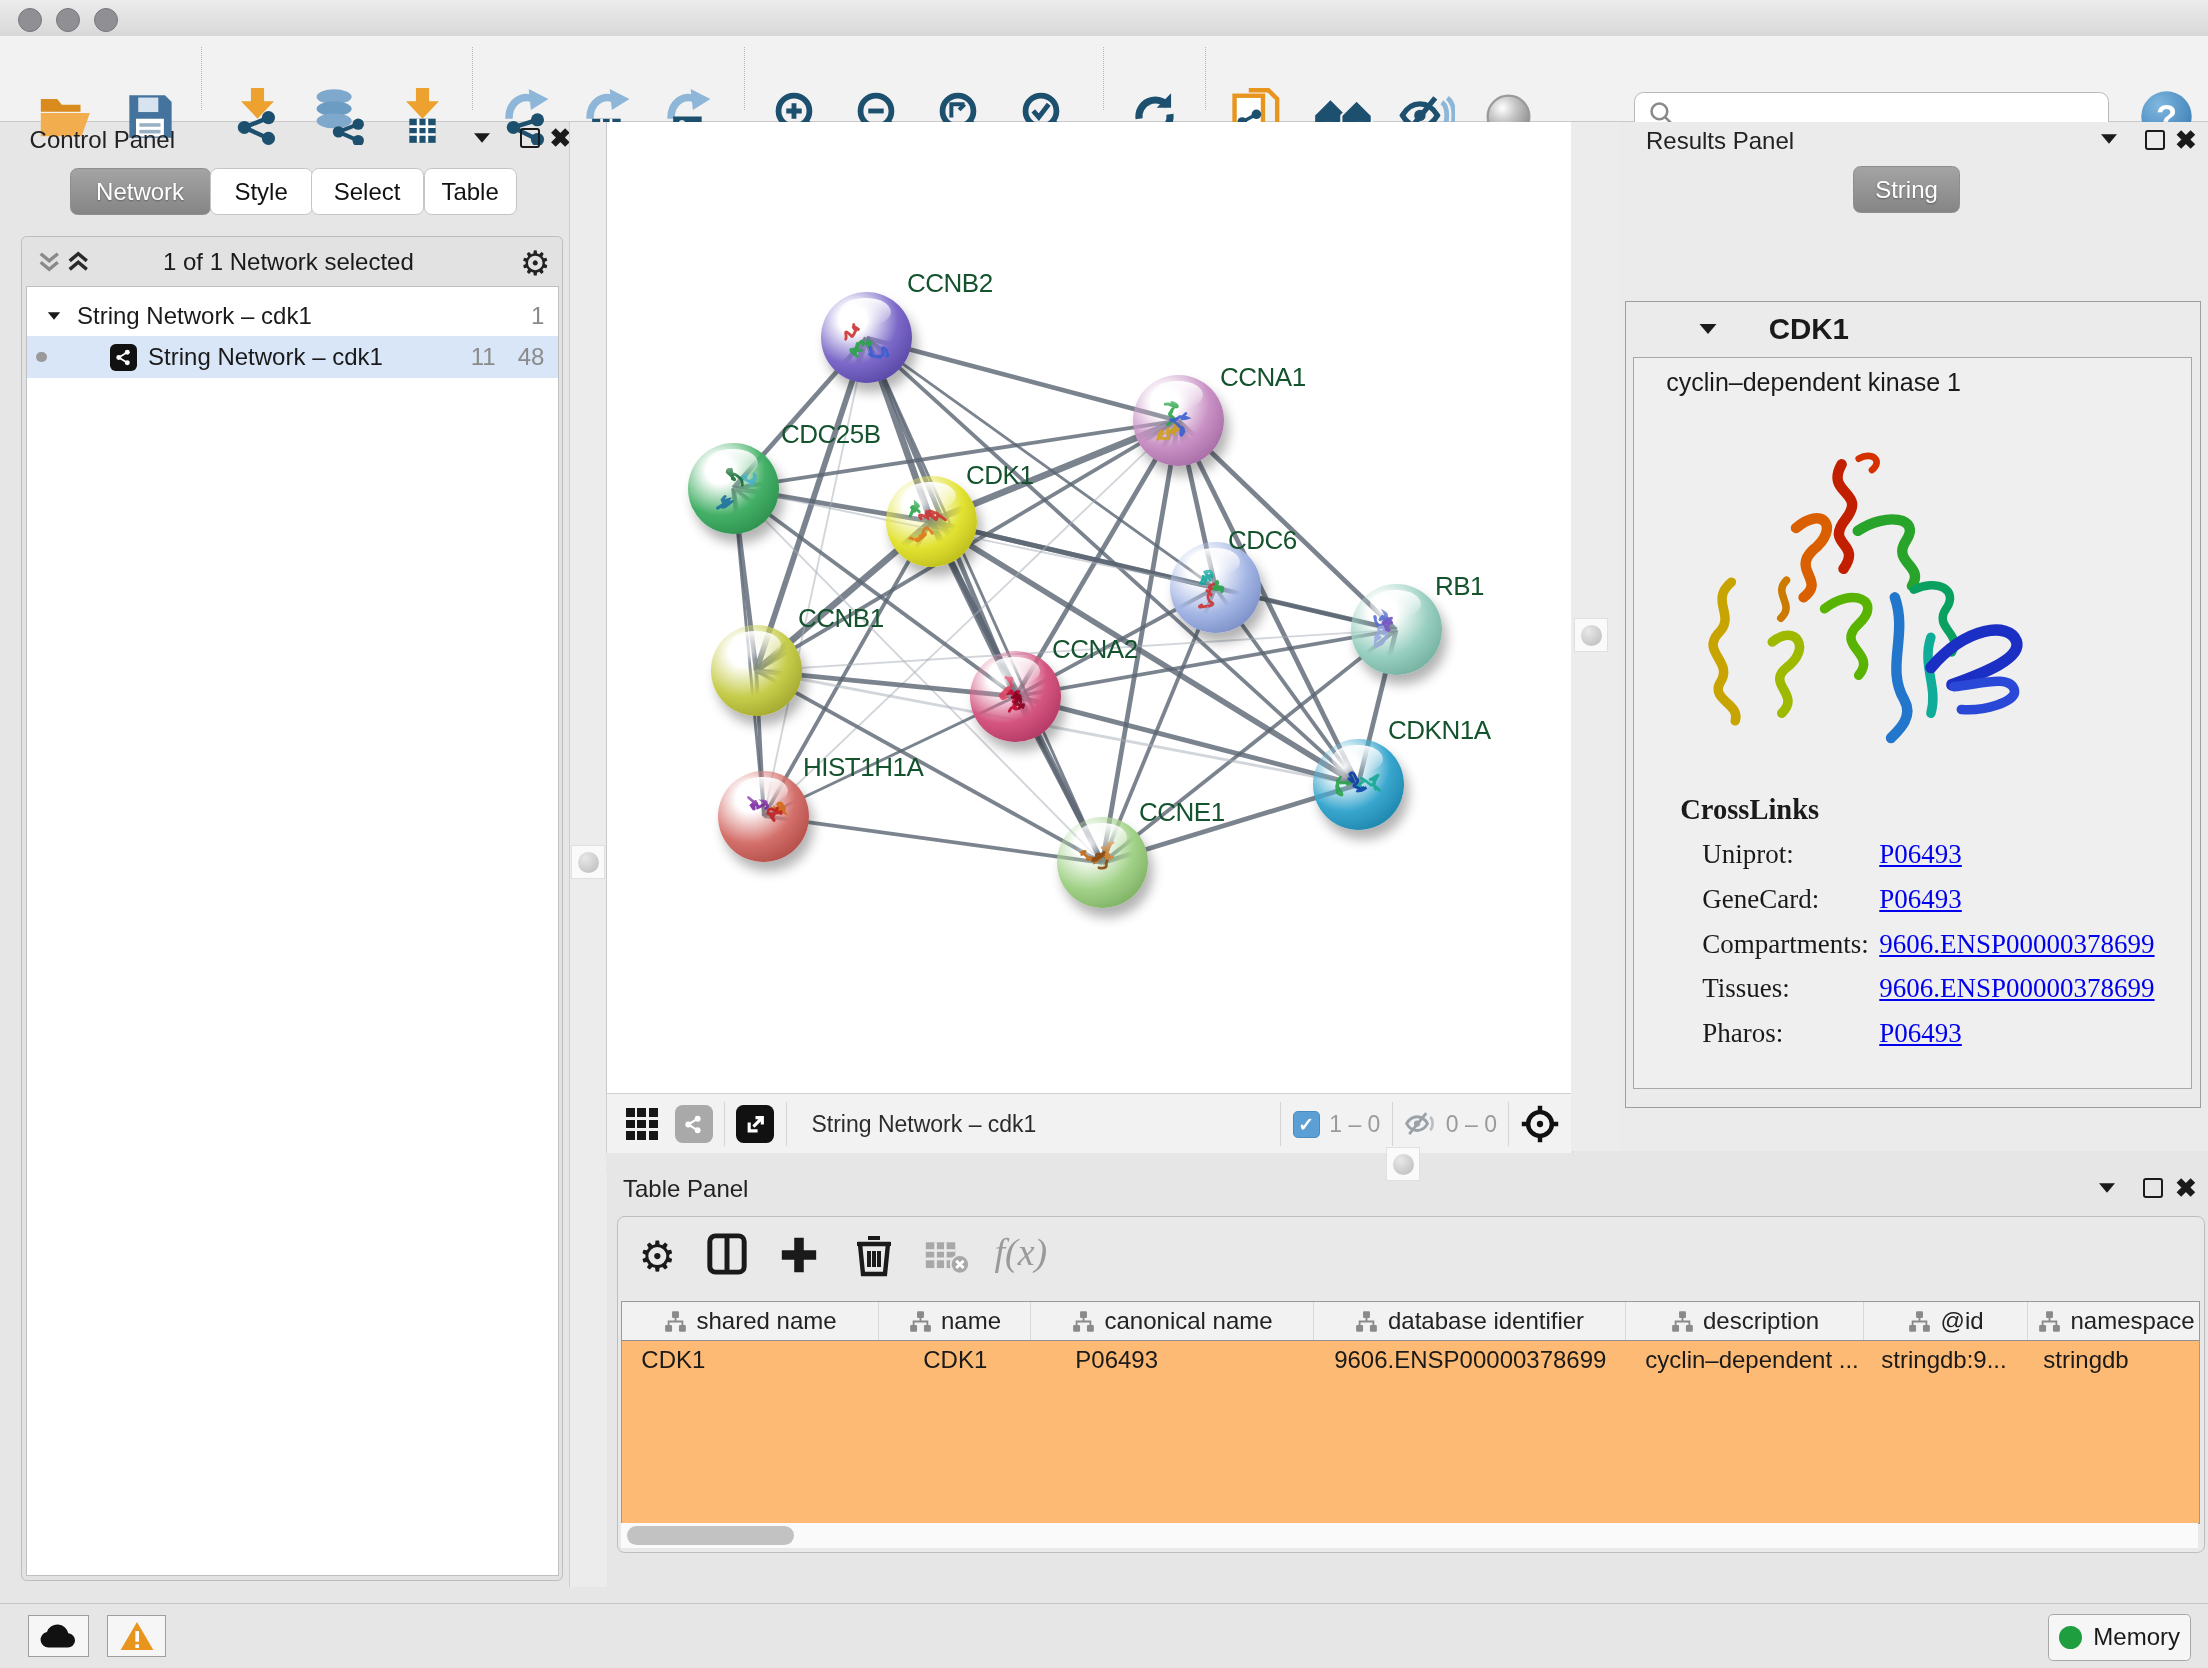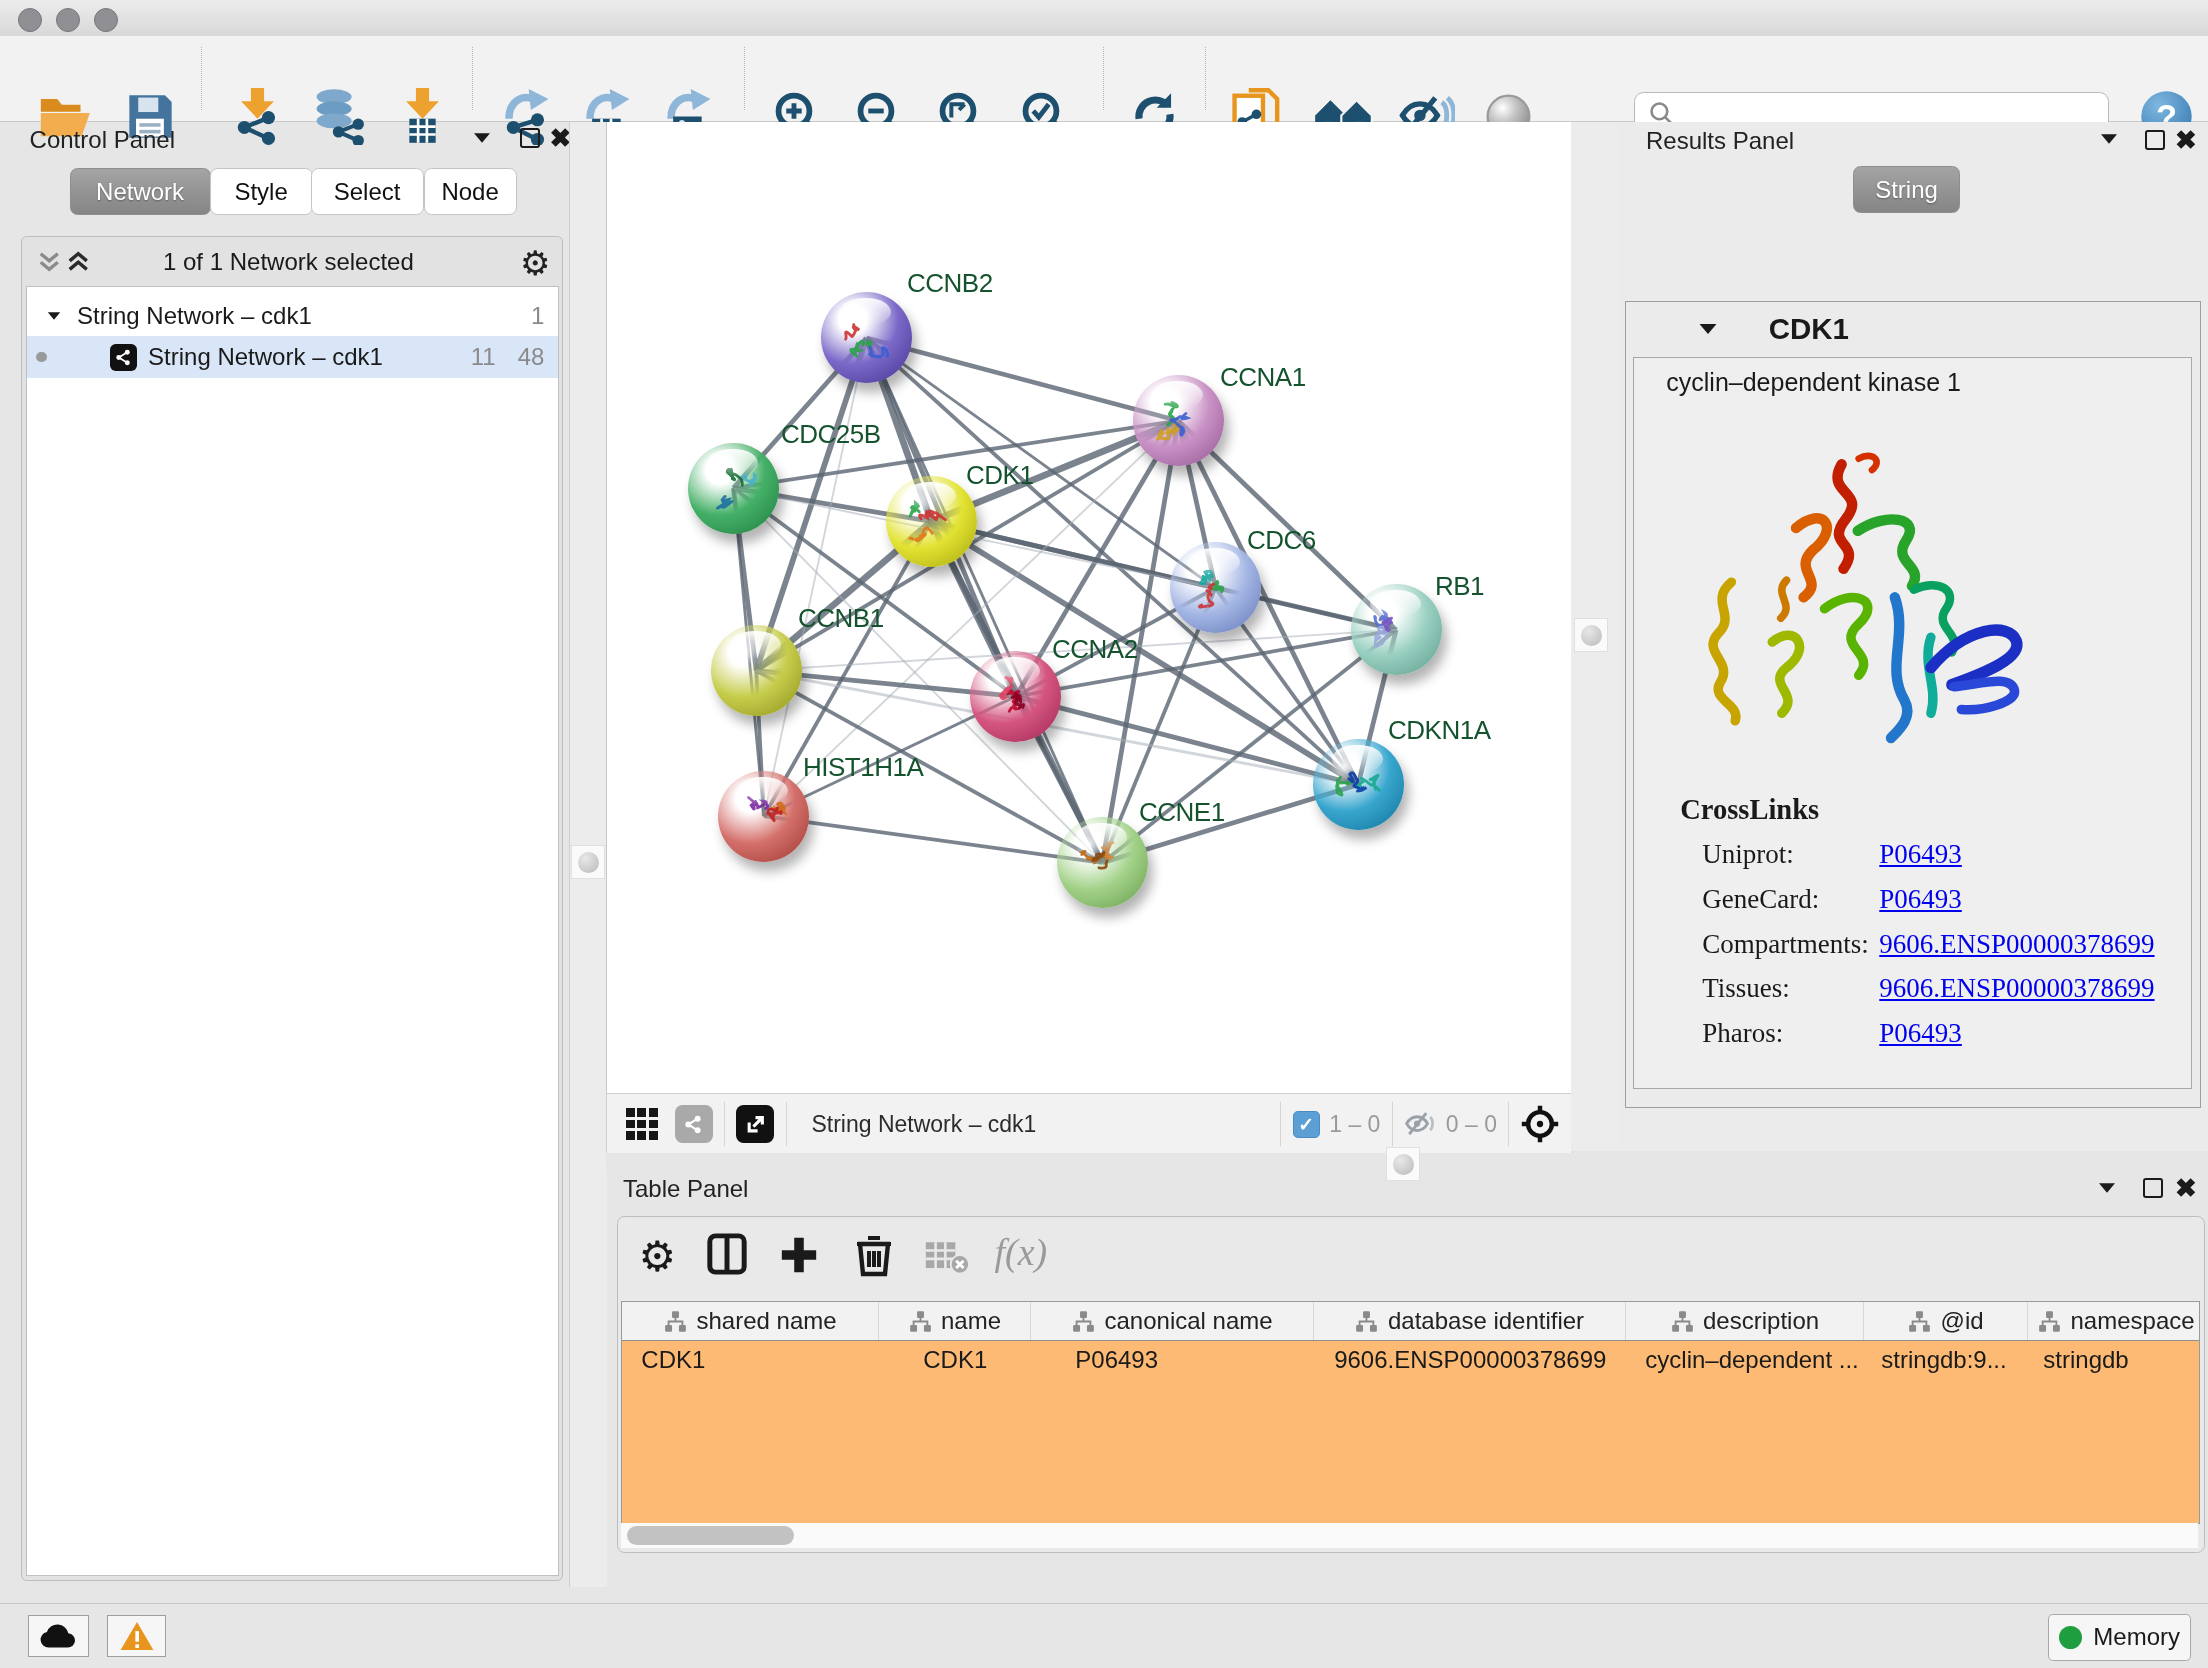--- a/index.html
+++ b/index.html
@@ -301,21 +301,21 @@
 
 <div class="abs" id="control-panel">
   <div style="position:absolute;left:22px;top:3.8px" class="panel-title">Control Panel</div>
   <span class="winicon tri" style="position:absolute;left:464px;top:9.5px;transform:scale(.8)"></span>
   <span class="winicon boxicon" style="position:absolute;left:512px;top:5.7px"></span>
   <span class="winicon xicon" style="position:absolute;left:542px;top:2.9px">✖</span>
 
   <div style="position:absolute;left:62px;top:46px;width:139px" class="tab sel">Network</div>
   <div style="position:absolute;left:202px;top:46px;width:101px" class="tab">Style</div>
   <div style="position:absolute;left:303px;top:46px;width:111px" class="tab">Select</div>
-  <div style="position:absolute;left:416px;top:46px;width:91px" class="tab">Node</div>
+  <div style="position:absolute;left:416px;top:46px;width:91px" class="tab">Table</div>
 
   <div id="cp-groupbox">
     <svg width="28.5" height="28.5" viewBox="0 0 20 20" style="position:absolute;left:13.3px;top:10.5px">
       <path d="M4 4 l6 5 6-5 M4 10 l6 5 6-5" stroke="#8a8a8a" stroke-width="2.4" fill="none"></path>
     </svg>
     <svg width="28.5" height="28.5" viewBox="0 0 20 20" style="position:absolute;left:42px;top:10.5px">
       <path d="M4 15 l6-5 6 5 M4 9 l6-5 6 5" stroke="#2a2a2a" stroke-width="2.4" fill="none"></path>
     </svg>
     <div style="position:absolute;left:105px;top:11.4px;width:323px;text-align:center;font-size:24px">1 of 1 Network selected</div>
     <span style="position:absolute;left:498px;top:5.7px;font-size:34px;color:#222">⚙</span>
@@ -440,21 +440,21 @@
       </div>
       <div class="nlabel" style="left: 359px; top: 338px;">CDK1</div>
       <div class="node" style="left: 563px; top: 420px; background: radial-gradient(circle at 35% 30%, rgba(255, 255, 255, 0.9) 0%, rgba(255, 255, 255, 0.15) 16%, rgb(164, 182, 228) 52%, rgb(95, 116, 180) 100%);">
         <svg width="91" height="91" viewBox="0 0 96 96">
           <path d="M47.3 48.7 Q49.5 50.3 53.6 49.3 Q45.2 49.9 55.6 48.5 Q55.2 54.7 54.1 51.3 Q57.7 45.2 48.3 47.7 Q46.2 45.5 49.8 41.7 Q51.8 43.1 48.3 47.2 Q54.5 52.1 45.1 49.2" fill="none" stroke="#2aa44a" stroke-width="3" stroke-linecap="round" opacity="0.9"></path>
           <path d="M40.5 37.3 Q45.4 45.9 36.9 31.7 Q41.8 28.9 37.8 32.9 Q44.8 26.5 44.1 38.0 Q41.8 29.5 36.5 43.5 Q36.5 44.0 32.4 43.5 Q37.1 36.1 35.0 36.3 Q33.9 38.7 43.7 35.1" fill="none" stroke="#16a8a0" stroke-width="3" stroke-linecap="round" opacity="0.9"></path>
           <path d="M46.1 44.5 Q37.1 48.7 44.7 48.6 Q40.7 49.6 41.9 54.1 Q35.1 47.2 44.3 56.1 Q36.8 53.7 42.1 63.1 Q49.1 65.4 40.5 68.0 Q42.2 66.8 37.0 68.0 Q27.2 70.0 33.4 66.5" fill="none" stroke="#cc3333" stroke-width="3" stroke-linecap="round" opacity="0.9"></path>
         </svg>
         <div class="shine"></div>
       </div>
-      <div class="nlabel" style="left: 640px; top: 403px;">CDC6</div>
+      <div class="nlabel" style="left: 621px; top: 403px;">CDC6</div>
       <div class="node" style="left: 744px; top: 462px; background: radial-gradient(circle at 35% 30%, rgba(255, 255, 255, 0.9) 0%, rgba(255, 255, 255, 0.15) 16%, rgb(152, 207, 192) 52%, rgb(90, 154, 136) 100%);">
         <svg width="91" height="91" viewBox="0 0 96 96">
           <path d="M41.5 37.8 Q43.1 45.8 35.2 30.0 Q39.2 32.6 36.2 33.8 Q26.8 41.5 33.1 34.1 Q38.1 36.8 33.7 38.8 Q43.6 34.2 30.2 45.1 Q27.9 43.8 26.0 39.2 Q24.0 31.2 26.0 36.0" fill="none" stroke="#5a6fd0" stroke-width="3" stroke-linecap="round" opacity="0.9"></path>
           <path d="M42.4 40.1 Q44.6 42.2 38.5 40.6 Q35.4 36.0 36.7 44.6 Q30.1 35.9 38.0 44.8 Q31.0 37.6 41.7 42.8 Q34.7 40.6 40.2 48.4 Q31.6 52.8 38.1 44.0 Q36.5 36.1 42.8 36.1" fill="none" stroke="#7a58c0" stroke-width="3" stroke-linecap="round" opacity="0.9"></path>
           <path d="M34.8 50.3 Q35.2 49.4 33.3 45.3 Q24.2 45.9 34.5 52.5 Q39.5 48.1 36.2 57.2 Q32.0 65.3 30.9 63.2 Q24.0 70.0 26.0 59.2 Q35.3 54.5 26.0 56.1 Q26.3 54.2 30.5 50.1" fill="none" stroke="#9aa8e0" stroke-width="3" stroke-linecap="round" opacity="0.9"></path>
         </svg>
         <div class="shine"></div>
       </div>
       <div class="nlabel" style="left: 828px; top: 449px;">RB1</div>
       <div class="node" style="left: 104px; top: 503px; background: radial-gradient(circle at 35% 30%, rgba(255, 255, 255, 0.9) 0%, rgba(255, 255, 255, 0.15) 16%, rgb(198, 204, 74) 52%, rgb(138, 143, 28) 100%);">

